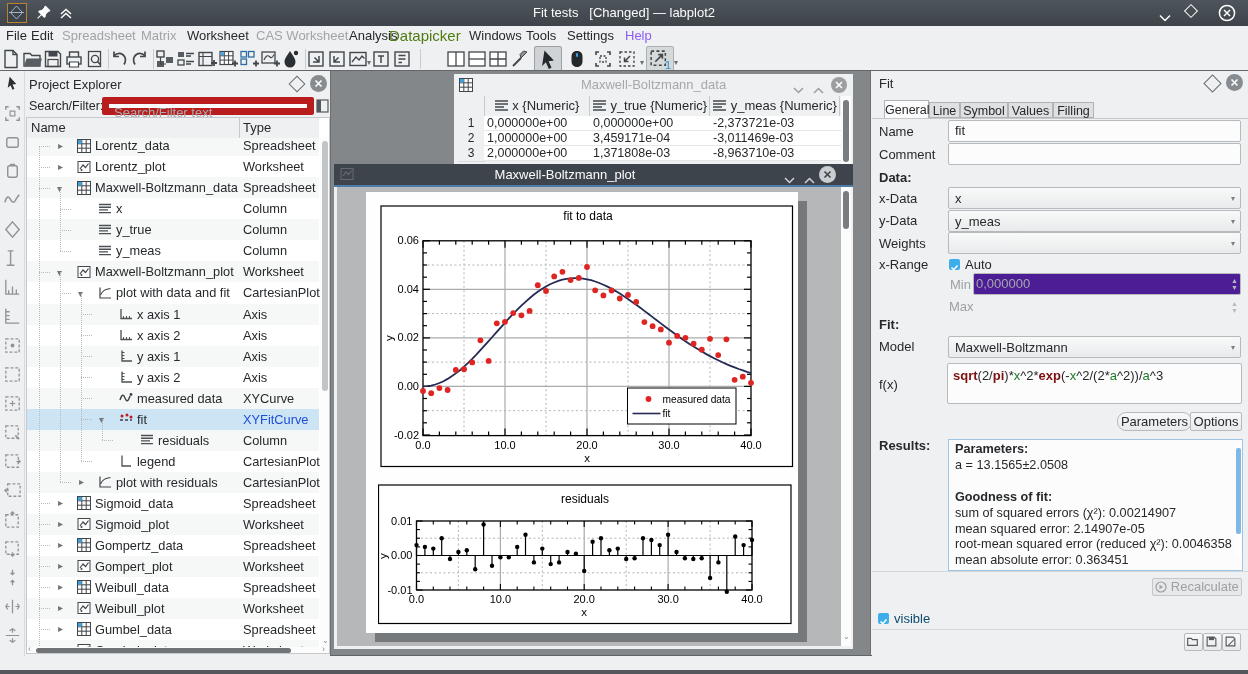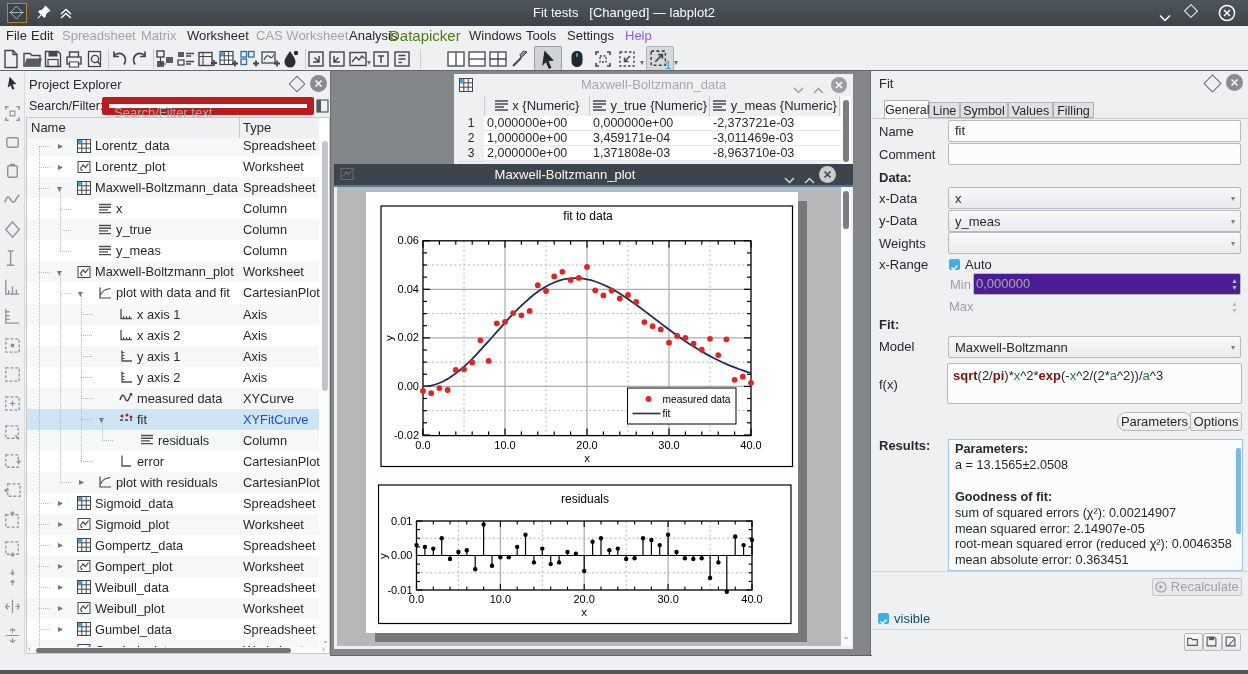--- a/index.html
+++ b/index.html
@@ -383,21 +383,21 @@
 <div style="position:absolute;left:0px;top:311.6px;width:292px;height:21.0px;background:#f6f7f7"></div>
 <svg style="position:absolute;left:113px;top:315.08px" width="14" height="14" viewBox="0 0 14 14">
             <path d="M1 2.5H13 M1 5.2H13 M1 7.9H10 M1 10.6H13" stroke="#4a5054" stroke-width="1.4" fill="none"></path>
           </svg>
 <div style="position:absolute;left:131px;top:311.6px;height:21.02px;line-height:21.02px;font-size:12.8px;color:#26292c;white-space:nowrap">residuals</div>
 <div style="position:absolute;left:216px;top:311.6px;height:21.02px;line-height:21.02px;font-size:12.8px;color:#26292c;white-space:nowrap">Column</div>
 <div style="position:absolute;left:0px;top:332.6px;width:292px;height:21.0px;background:#ffffff"></div>
 <svg style="position:absolute;left:92px;top:336.1px" width="14" height="14" viewBox="0 0 14 14">
             <path d="M3 1.5 V12 H12" stroke="#4a5054" stroke-width="1.3" fill="none"></path>
           </svg>
-<div style="position:absolute;left:110px;top:332.6px;height:21.02px;line-height:21.02px;font-size:12.8px;color:#26292c;white-space:nowrap">error</div>
+<div style="position:absolute;left:110px;top:332.6px;height:21.02px;line-height:21.02px;font-size:12.8px;color:#26292c;white-space:nowrap">legend</div>
 <div style="position:absolute;left:216px;top:332.6px;height:21.02px;line-height:21.02px;font-size:12.8px;color:#26292c;white-space:nowrap">CartesianPlotL</div>
 <div style="position:absolute;left:0px;top:353.6px;width:292px;height:21.0px;background:#f6f7f7"></div>
 <div style="position:absolute;left:52px;top:359.1px;width:10px;height:10px;color:#70757a;font-size:10px;line-height:10px">▸</div>
 <svg style="position:absolute;left:71px;top:357.12px" width="14" height="14" viewBox="0 0 14 14">
             <path d="M2 1.5V12 H13" stroke="#41464a" stroke-width="1.2" fill="none"></path>
             <path d="M2.5 9 C5 3.5 8 3.5 12.5 2.5" stroke="#41464a" stroke-width="1.1" fill="none"></path>
           </svg>
 <div style="position:absolute;left:89px;top:353.6px;height:21.02px;line-height:21.02px;font-size:12.8px;color:#26292c;white-space:nowrap">plot with residuals</div>
 <div style="position:absolute;left:216px;top:353.6px;height:21.02px;line-height:21.02px;font-size:12.8px;color:#26292c;white-space:nowrap">CartesianPlot</div>
 <div style="position:absolute;left:0px;top:374.6px;width:292px;height:21.0px;background:#ffffff"></div>

